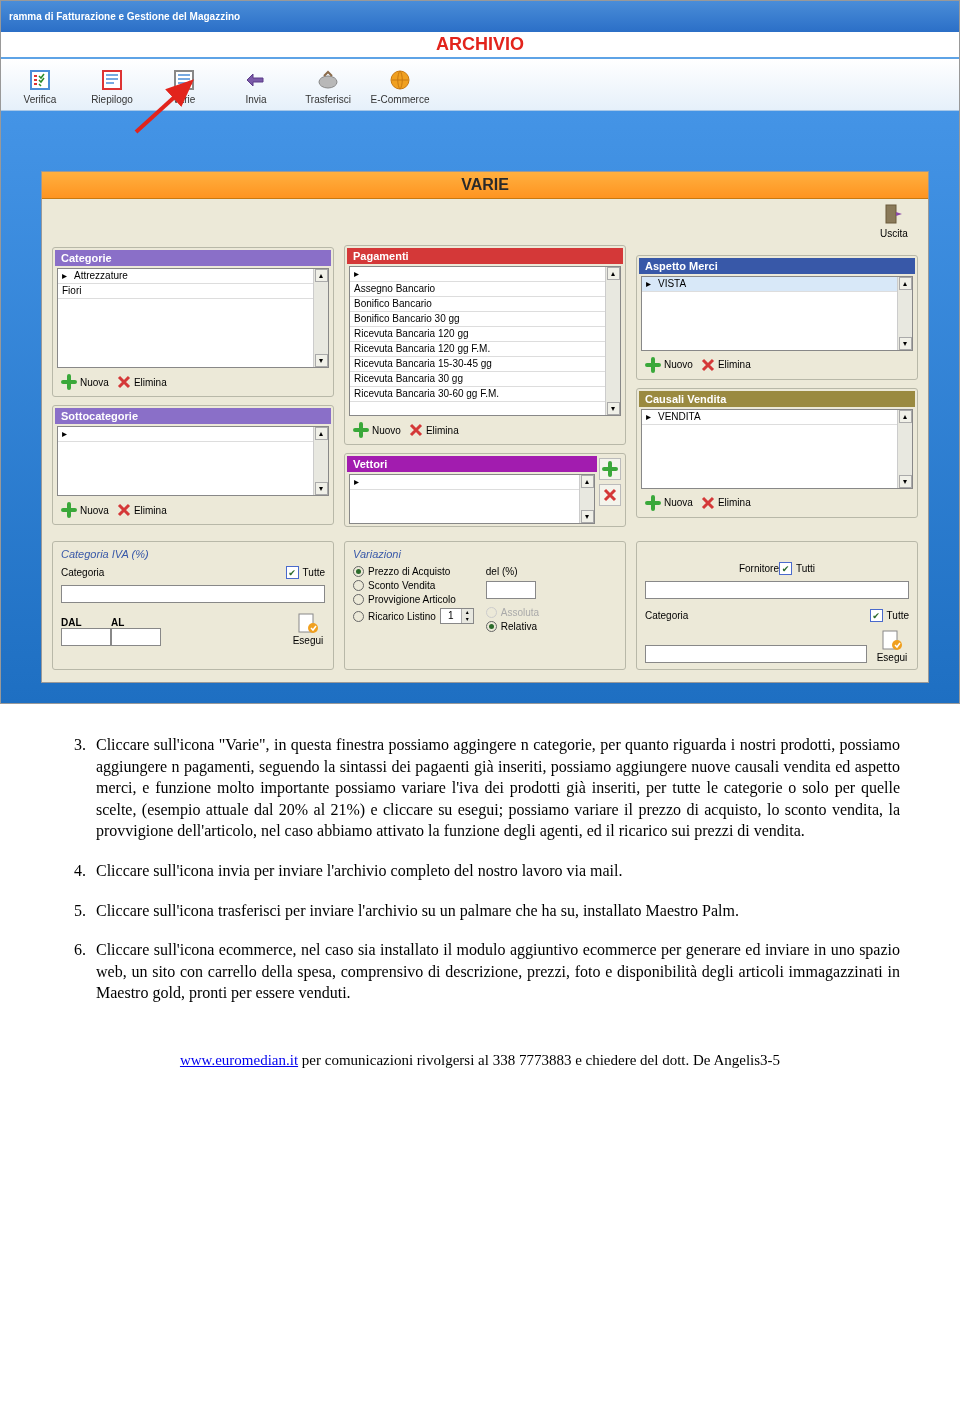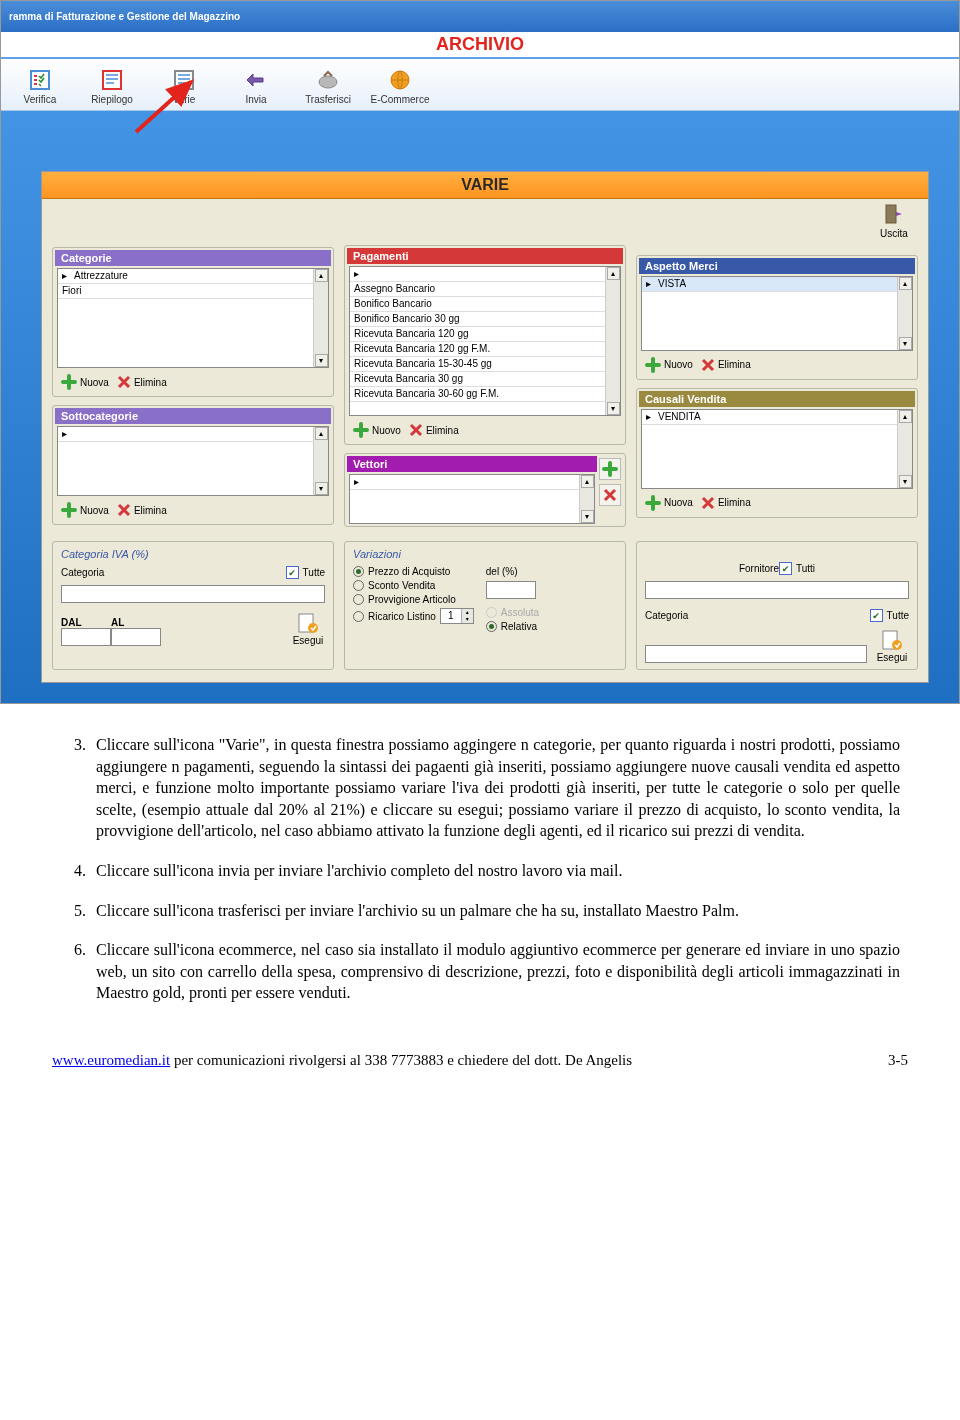--- a/index.html
+++ b/index.html
@@ -72,21 +72,21 @@
   .esegui-icon { width: 24px; height: 24px; margin: 0 auto; }
   .spinner { display: inline-flex; border: 1px solid #888; background: #fff; height: 16px; }
   .spinner-val { width: 20px; text-align: center; font-size: 10px; line-height: 14px; }
   .spinner-btns { display: flex; flex-direction: column; }
   .spinner-btn { width: 12px; height: 8px; font-size: 6px; background: #e8e8e0; border-left: 1px solid #aaa; text-align: center; line-height: 6px; cursor: pointer; }
   
   
   .doc-text { padding: 30px 60px 20px; font-family: 'Times New Roman', serif; font-size: 16px; line-height: 1.35; text-align: justify; }
   .doc-text ol { padding-left: 30px; }
   .doc-text li { margin-bottom: 18px; padding-left: 6px; }
-  .footer { padding: 10px 52px 20px; font-family: 'Times New Roman', serif; font-size: 15px; display: flex; justify-content: space-between; }
+  .footer { padding: 10px 52px 20px; font-family: 'Times New Roman', serif; font-size: 15px; display: flex; justify-content: center; }
   .footer a { color: #0000ee; text-decoration: underline; }
 </style>
 </head>
 <body>
 
 <div class="app-frame">
   <div class="titlebar">ramma di Fatturazione e Gestione del Magazzino</div>
   <div class="archivio-bar">ARCHIVIO</div>
 
   <div class="toolbar">

